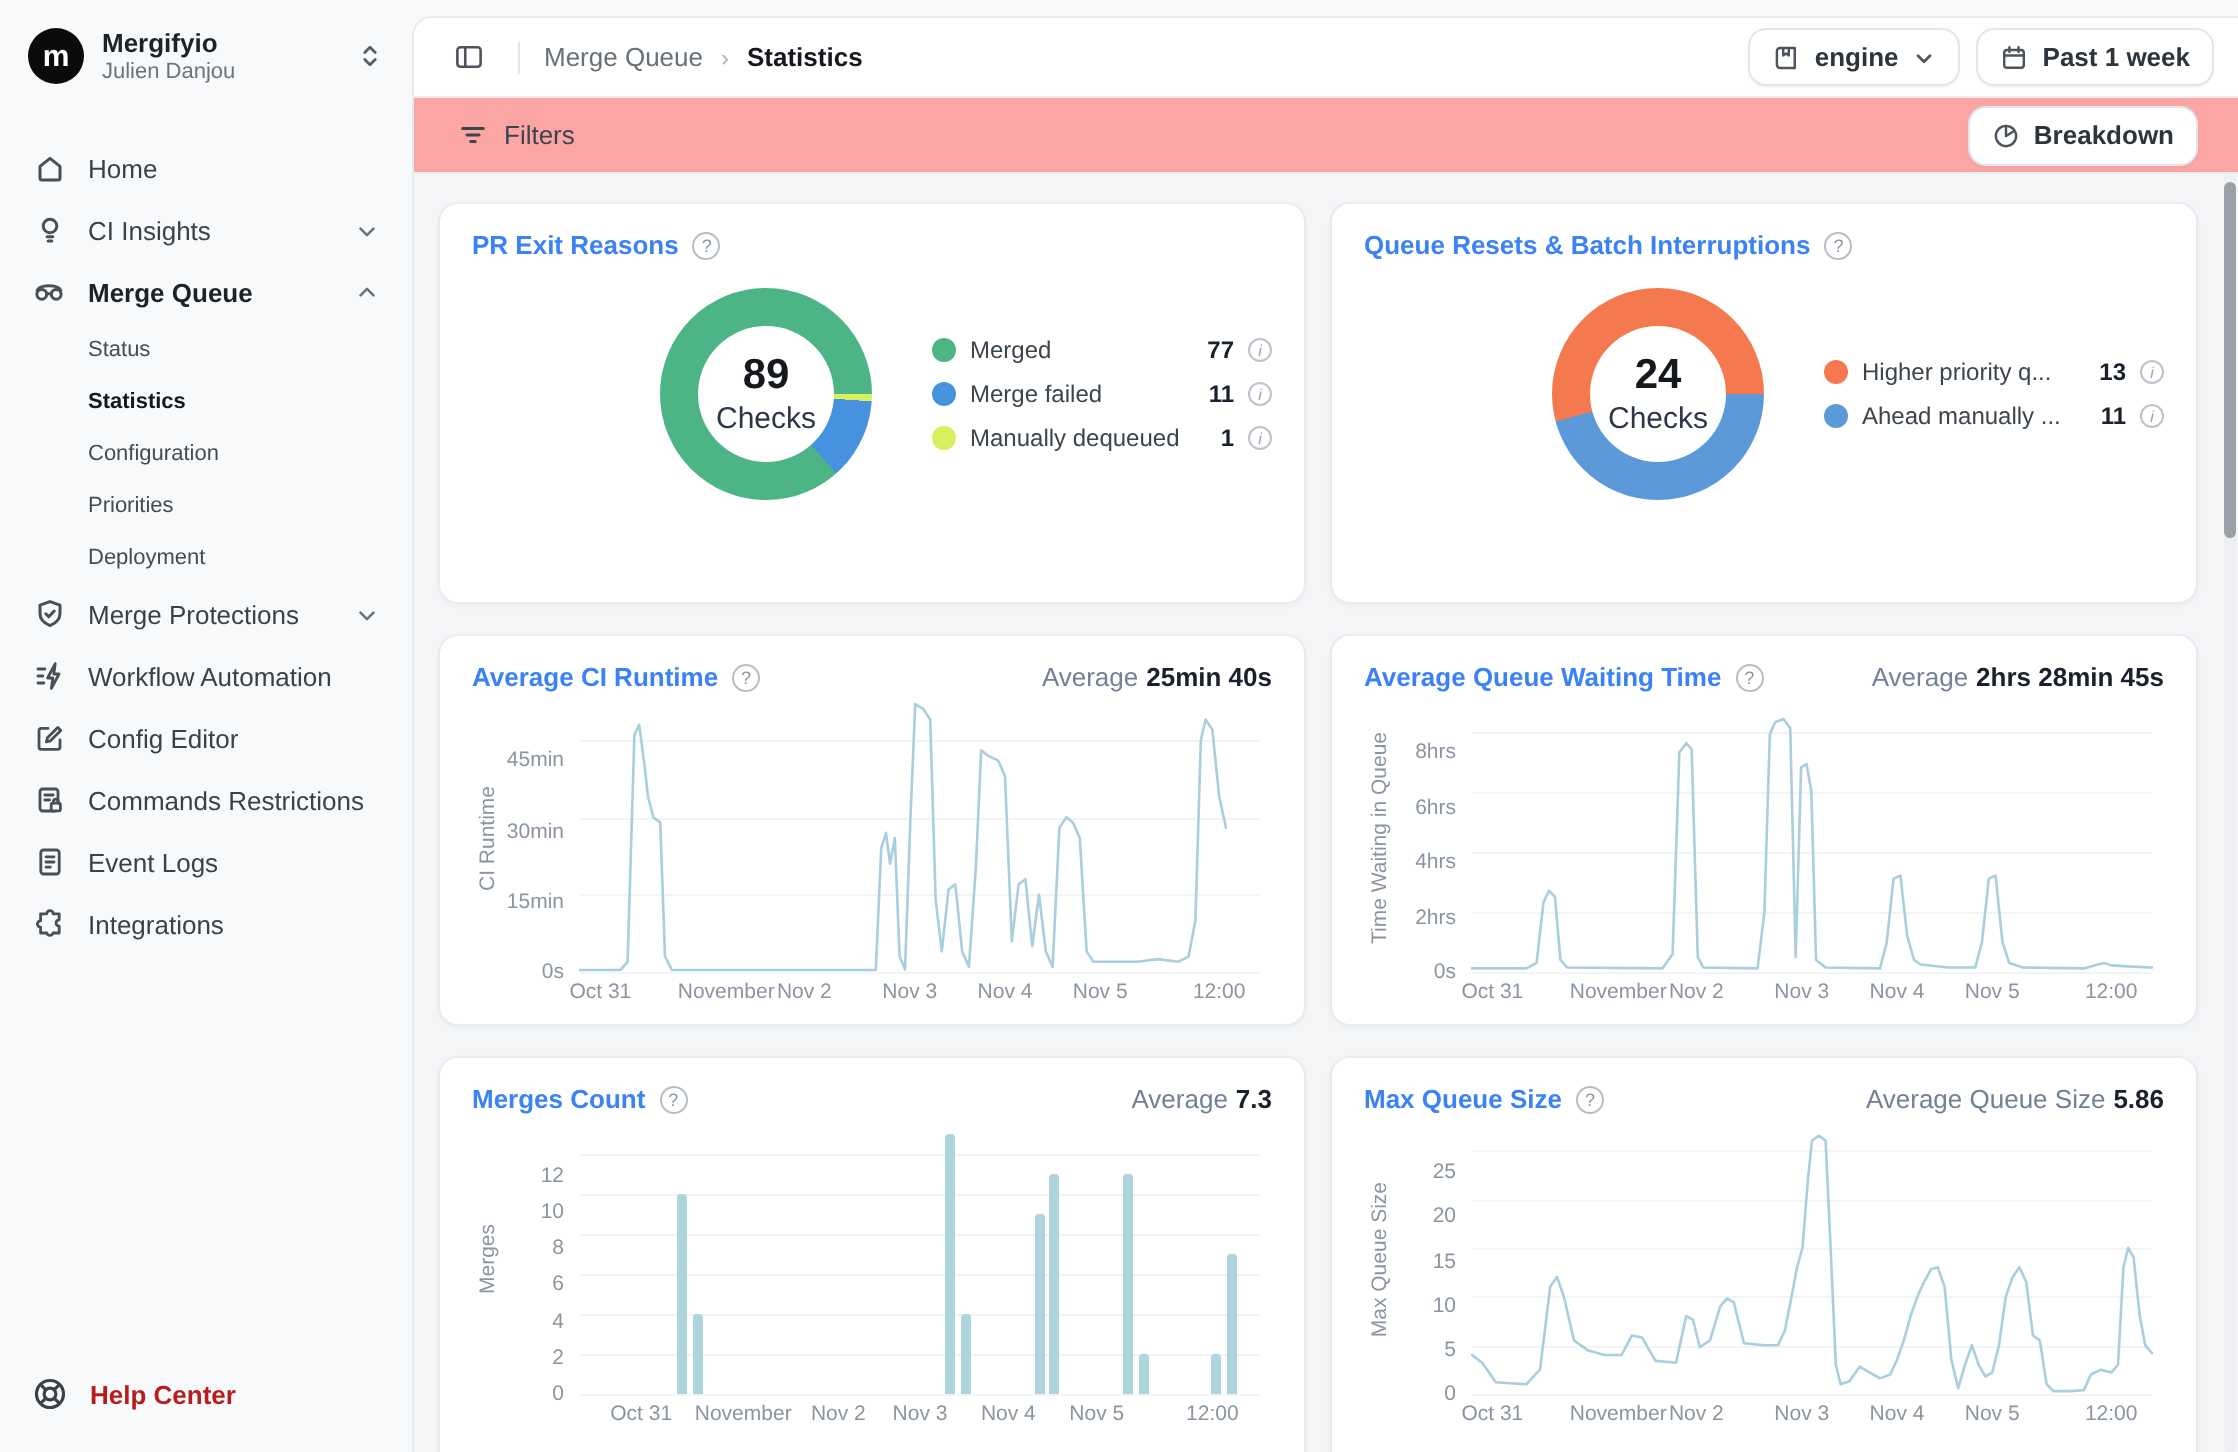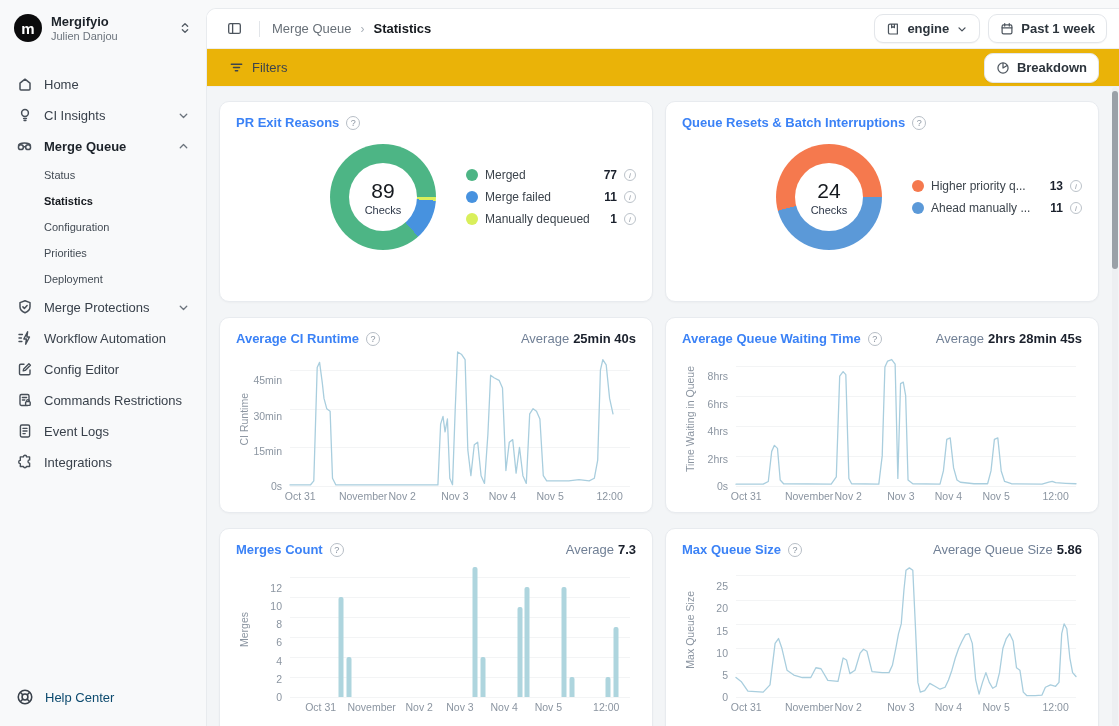--- a/index.html
+++ b/index.html
@@ -31,42 +31,42 @@
   .panel-btn { width:26px; height:26px; display:flex; align-items:center; justify-content:center; border-radius:6px; color:#4c545d; cursor:pointer; }
   .tb-div { width:1px; height:16px; background:#e2e5e9; margin:0 12px; }
   .crumb-parent { color:#687078; cursor:pointer; }
   .crumb-sep { color:#aab1b9; margin:0 9px; font-size:12px; }
   .crumb-current { font-weight:700; color:#15191e; }
   .topbar-right { margin-left:auto; display:flex; gap:8px; }
   .btn { display:flex; align-items:center; gap:7px; padding:0 11px; height:29px; border:1px solid #e3e6ea; border-radius:9px; background:#fff; cursor:pointer; color:#2c343c; font-size:13px; box-shadow:0 1px 1px rgba(20,30,40,.04); }
   .btn b { font-weight:600; }
   .btn .ic { color:#4c545d; display:flex; }
 
-  .toolbar { height:38px; display:flex; align-items:center; padding:0 20px 0 14px; background:#eab308; border-bottom:1px solid #eceef1; }
+  .toolbar { height:38px; display:flex; align-items:center; padding:0 20px 0 14px; background:#fca5a5; border-bottom:1px solid #eceef1; }
   .ghost-btn { display:flex; align-items:center; gap:8px; padding:4px 8px; border-radius:7px; color:#3c444c; cursor:pointer; }
   .toolbar-right { margin-left:auto; }
 
   
   .content { flex:1; background:#f3f5f7; overflow:hidden; position:relative; }
   .cards { display:grid; grid-template-columns:434px 434px; grid-template-rows:201px 196px 214px; column-gap:12px; row-gap:15px; padding:14px 20px 0 12px; }
   .card { background:#fff; border:1px solid #e8ebef; border-radius:10px; padding:13px 16px 8px 16px; box-shadow:0 1px 2px rgba(20,30,40,.03); overflow:hidden; }
   .card-head { display:flex; align-items:center; justify-content:space-between; }
   .card-title-wrap { display:flex; align-items:center; gap:7px; }
   .card-title { font-weight:700; font-size:13px; color:#3b82f6; }
   .q-icon { width:14px; height:14px; border:1px solid #b7bec6; border-radius:50%; color:#8b95a1; font-size:9px; display:inline-flex; align-items:center; justify-content:center; cursor:pointer; }
   .q-icon::before { content:"?"; }
   .avg { color:#718096; font-size:13px; }
   .avg b { color:#1a202c; font-weight:700; margin-left:4px; }
 
   
   .pie-body { display:flex; align-items:center; margin-top:14px; }
   .donut { width:106px; height:106px; border-radius:50%; position:relative; margin-left:94px; flex:0 0 106px; }
   .donut-hole { position:absolute; inset:19px; background:#fff; border-radius:50%; display:flex; flex-direction:column; align-items:center; justify-content:center; }
-  .donut-value { font-size:21px; font-weight:400; color:#15191e; }
-  .donut-label { font-size:11px; color:#2d3748; margin-top:1px; }
+  .donut-value { font-size:21px; font-weight:700; color:#15191e; }
+  .donut-label { font-size:15px; color:#2d3748; margin-top:1px; }
   .legend { margin-left:auto; width:170px; }
   .legend-row { display:flex; align-items:center; gap:7px; margin:8px 0; font-size:12px; }
   .dot { width:12px; height:12px; border-radius:50%; flex:0 0 12px; }
   .legend-label { flex:1; color:#3c444c; white-space:nowrap; overflow:hidden; }
   .legend-value { font-weight:700; color:#1a202c; }
   .info-icon { width:12px; height:12px; border:1px solid #bcc3ca; border-radius:50%; color:#9aa2ac; font-size:8px; display:inline-flex; align-items:center; justify-content:center; font-style:italic; cursor:pointer; flex:0 0 12px; }
   .info-icon::before { content:"i"; }
 
   
   .chart-box { position:relative; height:150px; margin-top:6px; }
@@ -215,21 +215,21 @@
     </nav>
 
     <div class="help-row">
       <span class="nav-ic">
           <svg class="icon" width="18" height="18" viewBox="0 0 16 16" fill="none" stroke="currentColor" stroke-width="1.4">
             <circle cx="8" cy="8" r="6"></circle>
             <circle cx="8" cy="8" r="2.6"></circle>
             <path d="M6.2 6.2L3.8 3.8M9.8 6.2l2.4-2.4M6.2 9.8l-2.4 2.4M9.8 9.8l2.4 2.4"></path>
           </svg>
         </span>
-      <span class="lbl" style="font-weight:400;color:#0c4a6e;">Help Center</span>
+      <span class="lbl" style="font-weight:700;color:#b91c1c;">Help Center</span>
     </div>
   </aside>
 
   <main class="main">
 
     <header class="topbar">
       <div class="panel-btn">
         <svg class="icon" width="15" height="15" viewBox="0 0 16 16" fill="none" stroke="currentColor" stroke-width="1.4">
             <rect x="1.8" y="2.8" width="12.4" height="10.4" rx="1.6"></rect>
             <path d="M6 3v10"></path>

